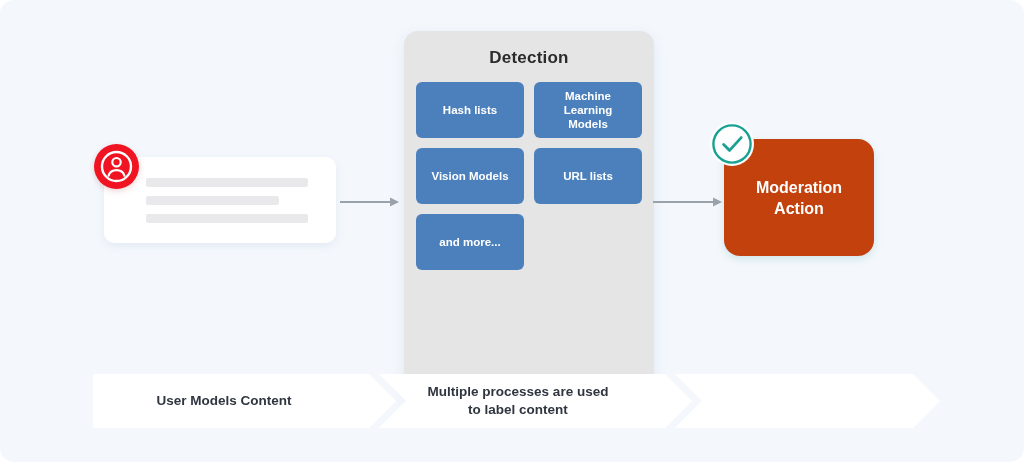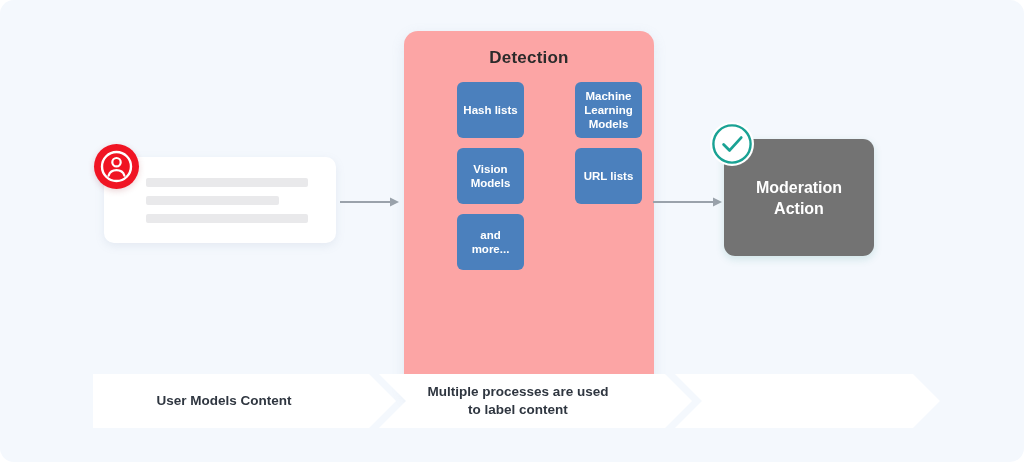--- a/index.html
+++ b/index.html
@@ -66,21 +66,21 @@
   #arrow-2 { left: 653px; top: 196px; width: 70px; }
   .connector svg { display: block; }
 
   
   #detection-panel {
     position: absolute;
     left: 404px;
     top: 31px;
     width: 250px;
     height: 368px;
-    background: #fca5a5;
+    background: #e5e5e5;
     border-radius: 14px;
     box-shadow: 0 4px 14px rgba(120,145,175,0.14);
   }
   #detection-title {
     position: absolute;
     top: 17px;
     left: 0;
     width: 100%;
     text-align: center;
     font-size: 17px;
@@ -105,32 +105,31 @@
     font-size: 11.5px;
     font-weight: bold;
     line-height: 14px;
     display: flex;
     align-items: center;
     justify-content: center;
     text-align: center;
     padding: 1px 6px;
     box-sizing: border-box;
     white-space: pre-line;
-    margin-left: 41px;
   }
 
   
   #moderation-box {
     position: absolute;
     left: 724px;
     top: 139px;
     width: 150px;
     height: 117px;
-    background: #737373;
-    border-radius: 11px;
+    background: #c2410c;
+    border-radius: 16px;
     color: #ffffff;
     font-size: 16px;
     font-weight: bold;
     line-height: 21px;
     display: flex;
     align-items: center;
     justify-content: center;
     text-align: center;
     white-space: pre-line;
     box-shadow: 0 3px 9px rgba(20,130,120,0.16);

